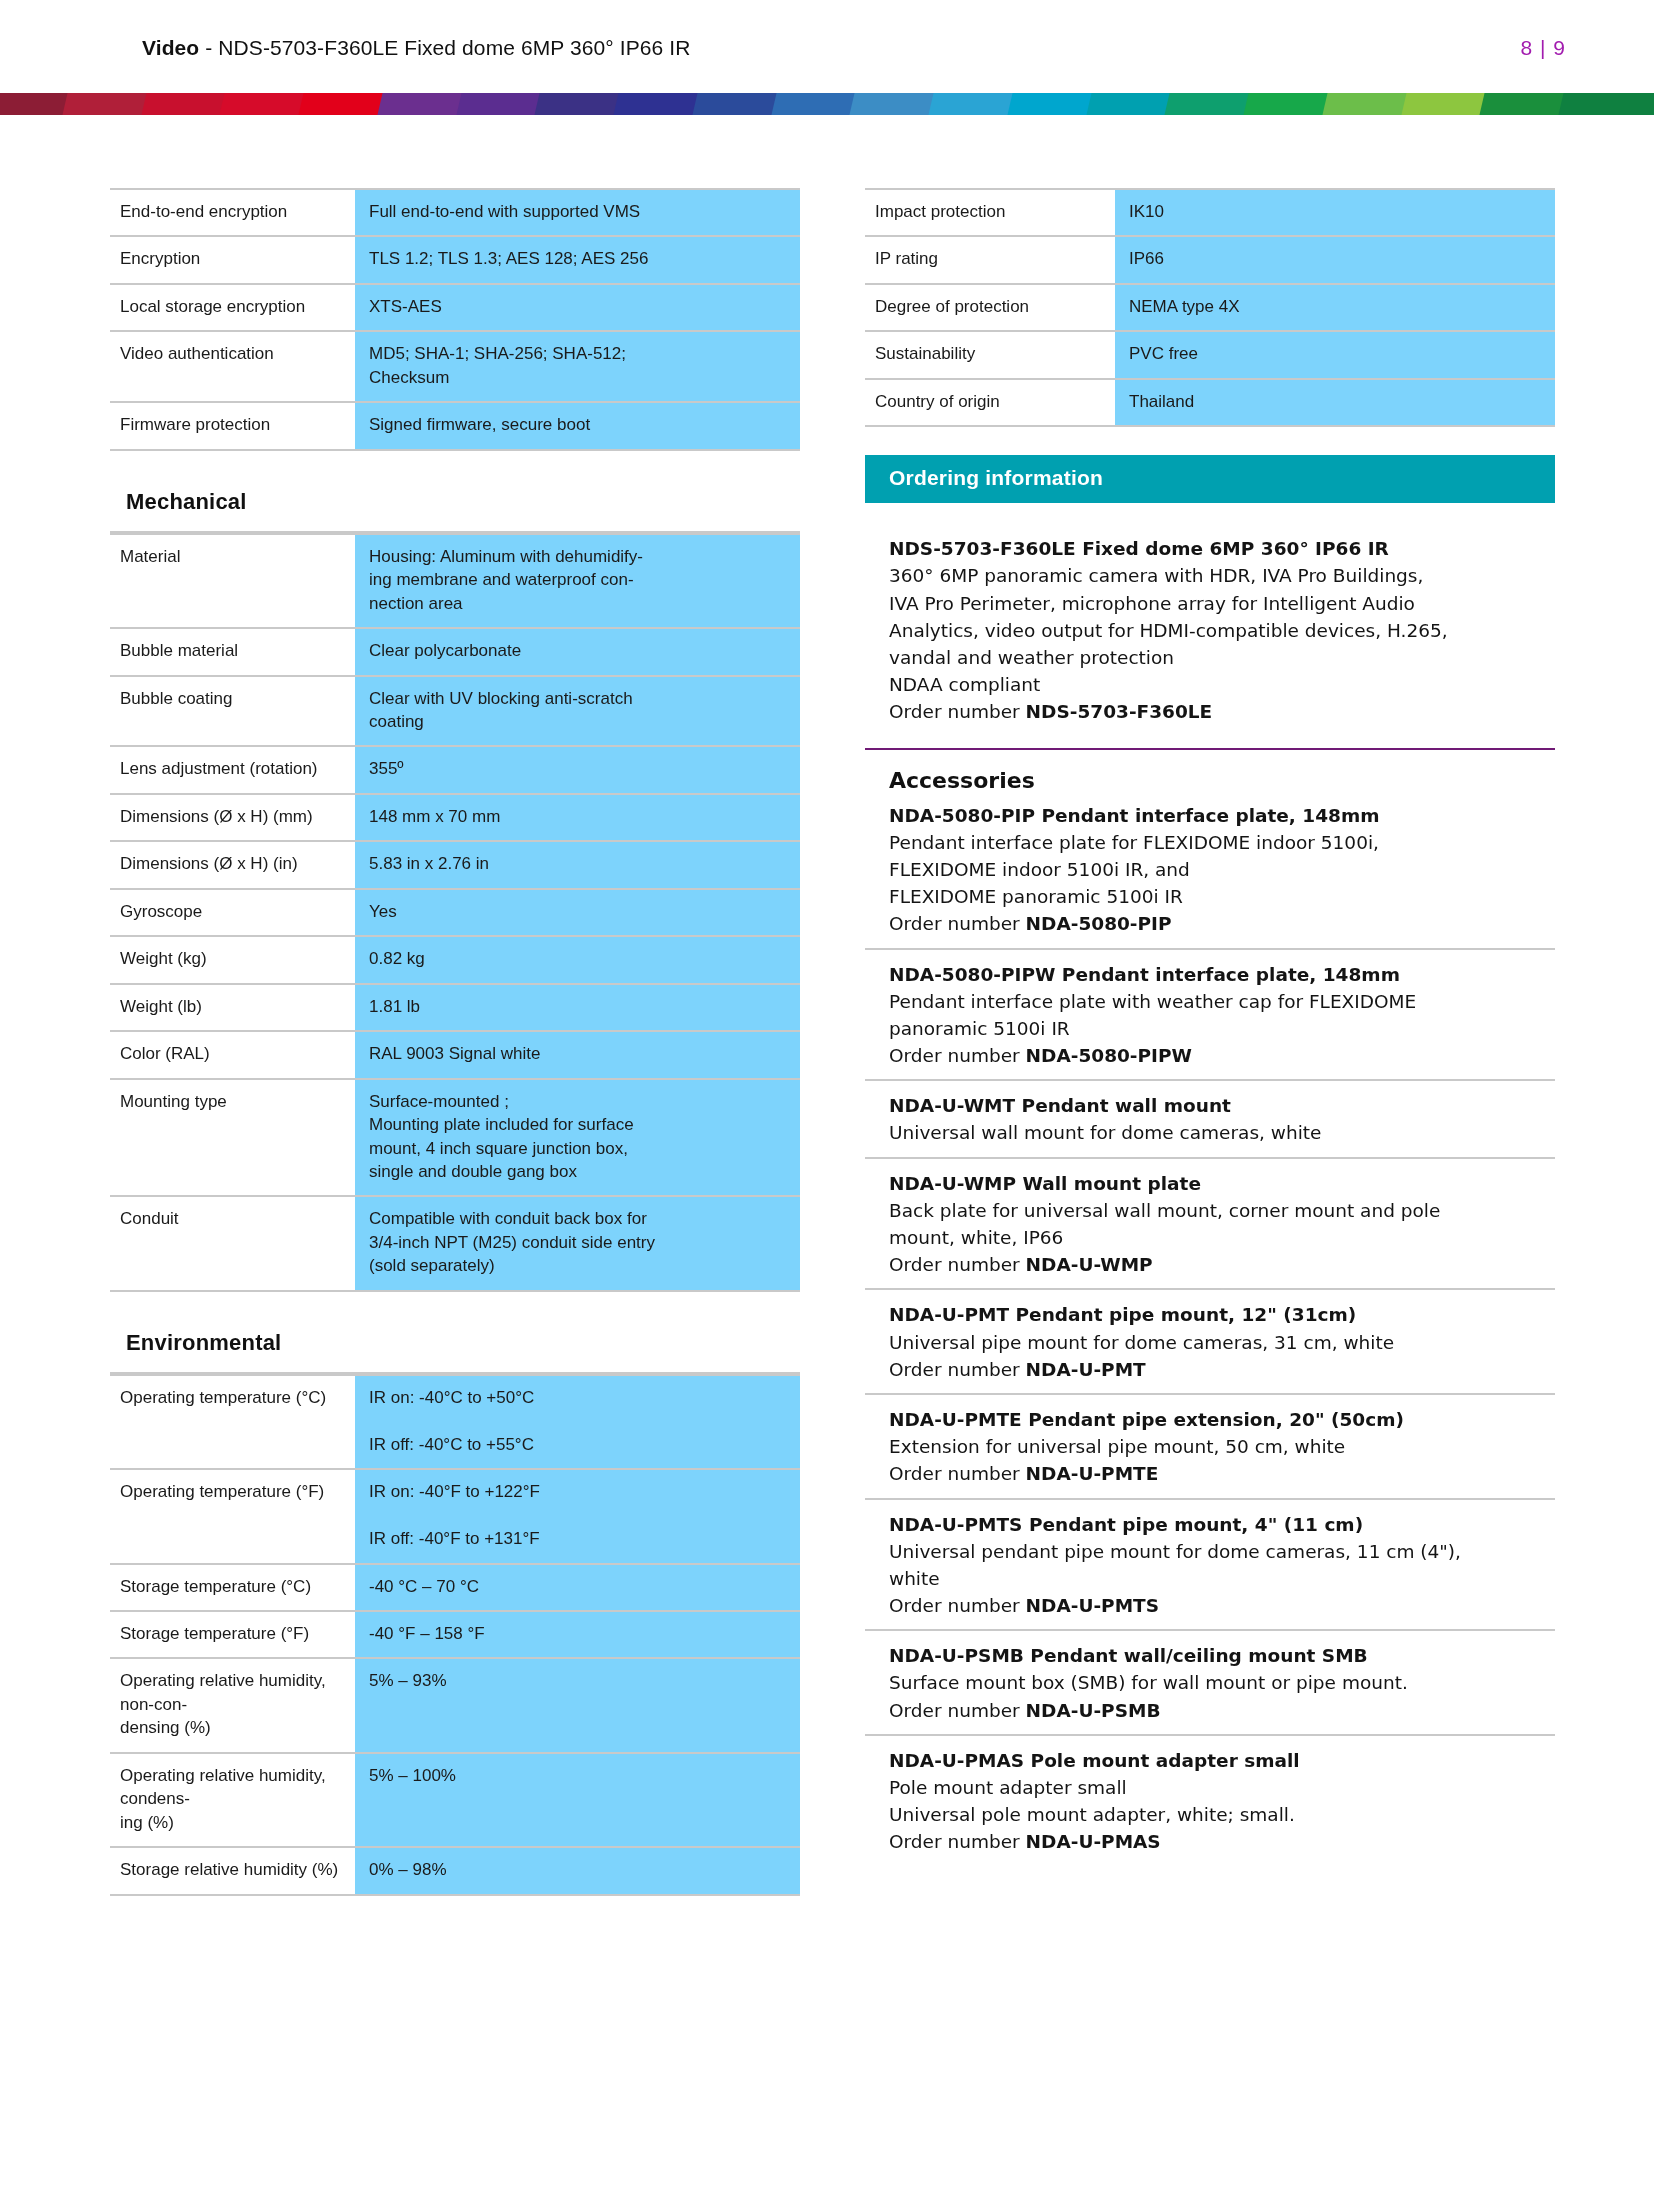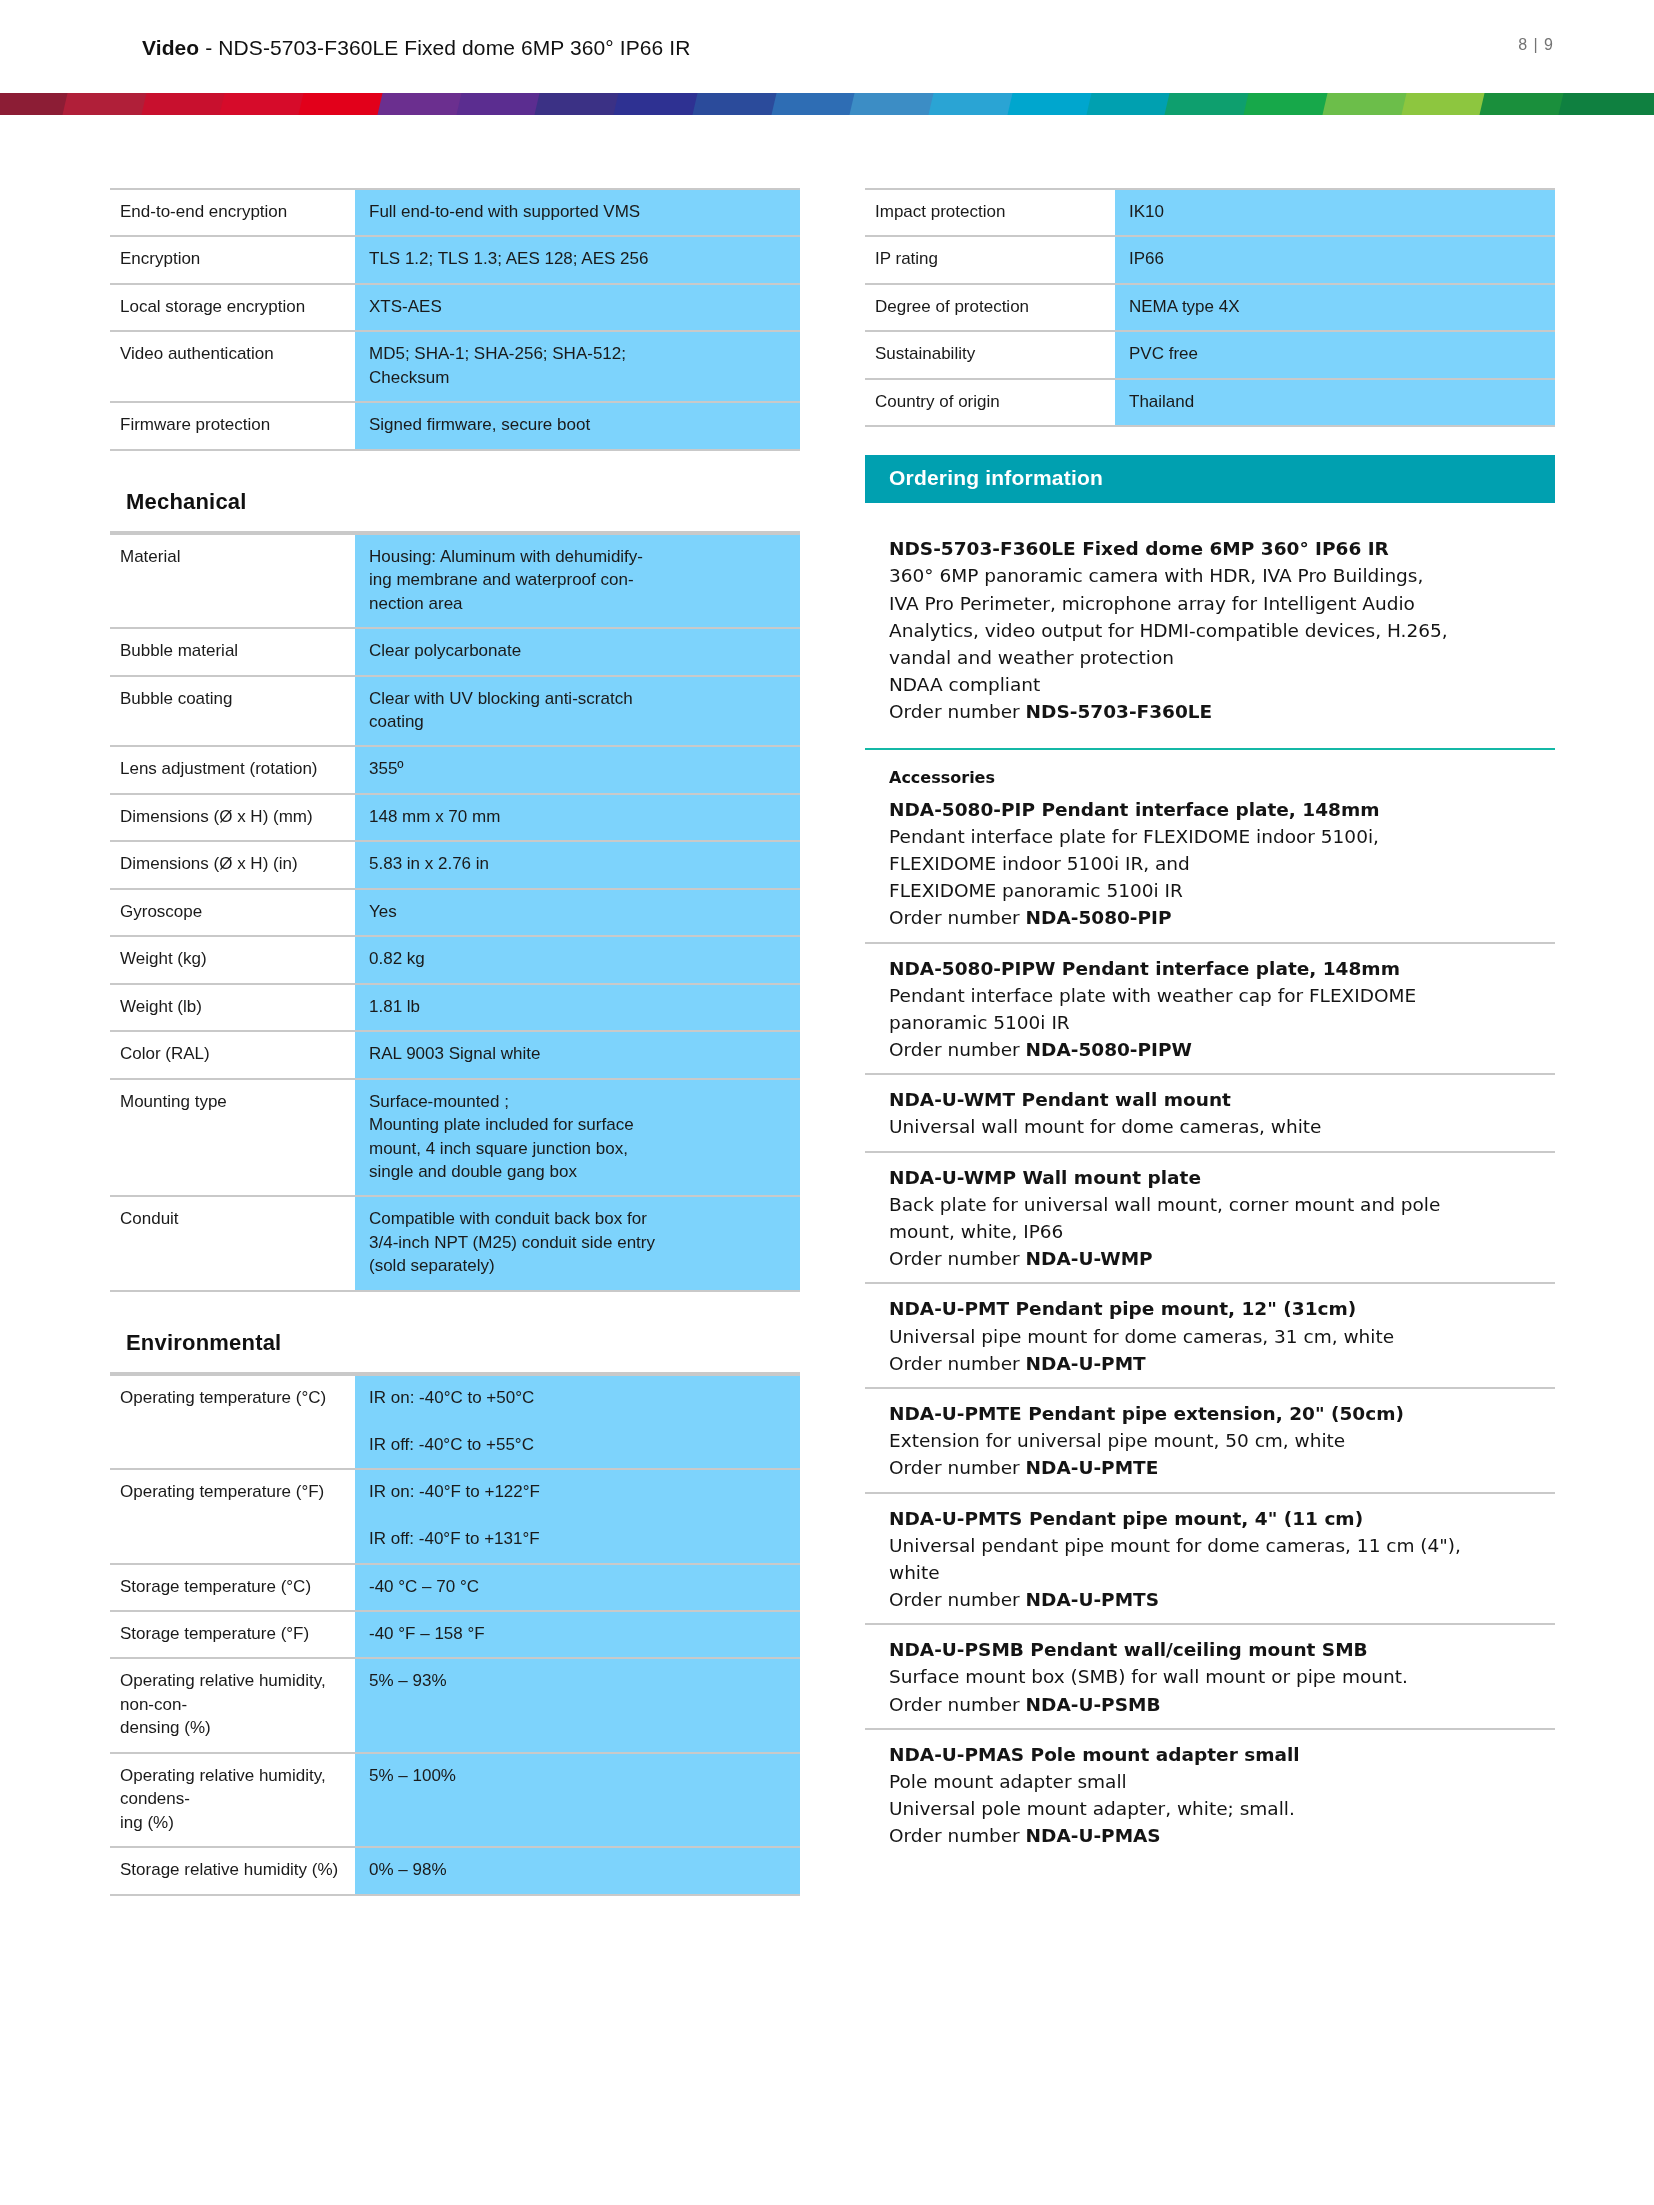--- a/index.html
+++ b/index.html
@@ -17,22 +17,22 @@
   .page-header{
     position:absolute; left:0; top:0; width:1654px; height:93px;
     background:#ffffff;
   }
   .hdr-title{
     position:absolute; left:142px; top:36px;
     font-size:21px; letter-spacing:0.1px; white-space:nowrap; color:#111;
   }
   .hdr-title b{ font-weight:700; }
   .hdr-pages{
-    position:absolute; right:100px; top:36px;
-    font-size:16px; color:#737373; letter-spacing:1px;
+    position:absolute; right:88px; top:36px;
+    font-size:21px; color:#a21caf; letter-spacing:1px;
   }
 
   
   .color-strip{
     position:absolute; left:0; top:93px; width:1654px; height:22px;
     overflow:hidden;
   }
   .color-strip .seg{
     position:absolute; top:0; height:22px;
     transform:skewX(-13deg);
@@ -84,23 +84,23 @@
     font-size:18.5px;
     line-height:1.47;
     color:#141414;
   }
   .ord-block.divided{ border-top:2px solid #c9c9c9; padding-top:11px; }
   .ord-block .ttl{ font-weight:700; }
   .ord-block .line{ display:block; }
   .ord-block .ordnum b{ font-weight:700; }
 
   .acc-head{
-    font-size:16px; font-weight:700; color:#111;
+    font-size:22px; font-weight:700; color:#111;
     padding:18px 0 9px 24px;
-    border-top:2px solid #14b8a6;
+    border-top:2px solid #701a75;
     margin-top:12px;
   }
 </style>
 </head>
 <body>
 
 <div class="page-header">
   <div class="hdr-title">
     <b>Video</b><span> - NDS-5703-F360LE Fixed dome 6MP 360° IP66 IR</span>
   </div>

